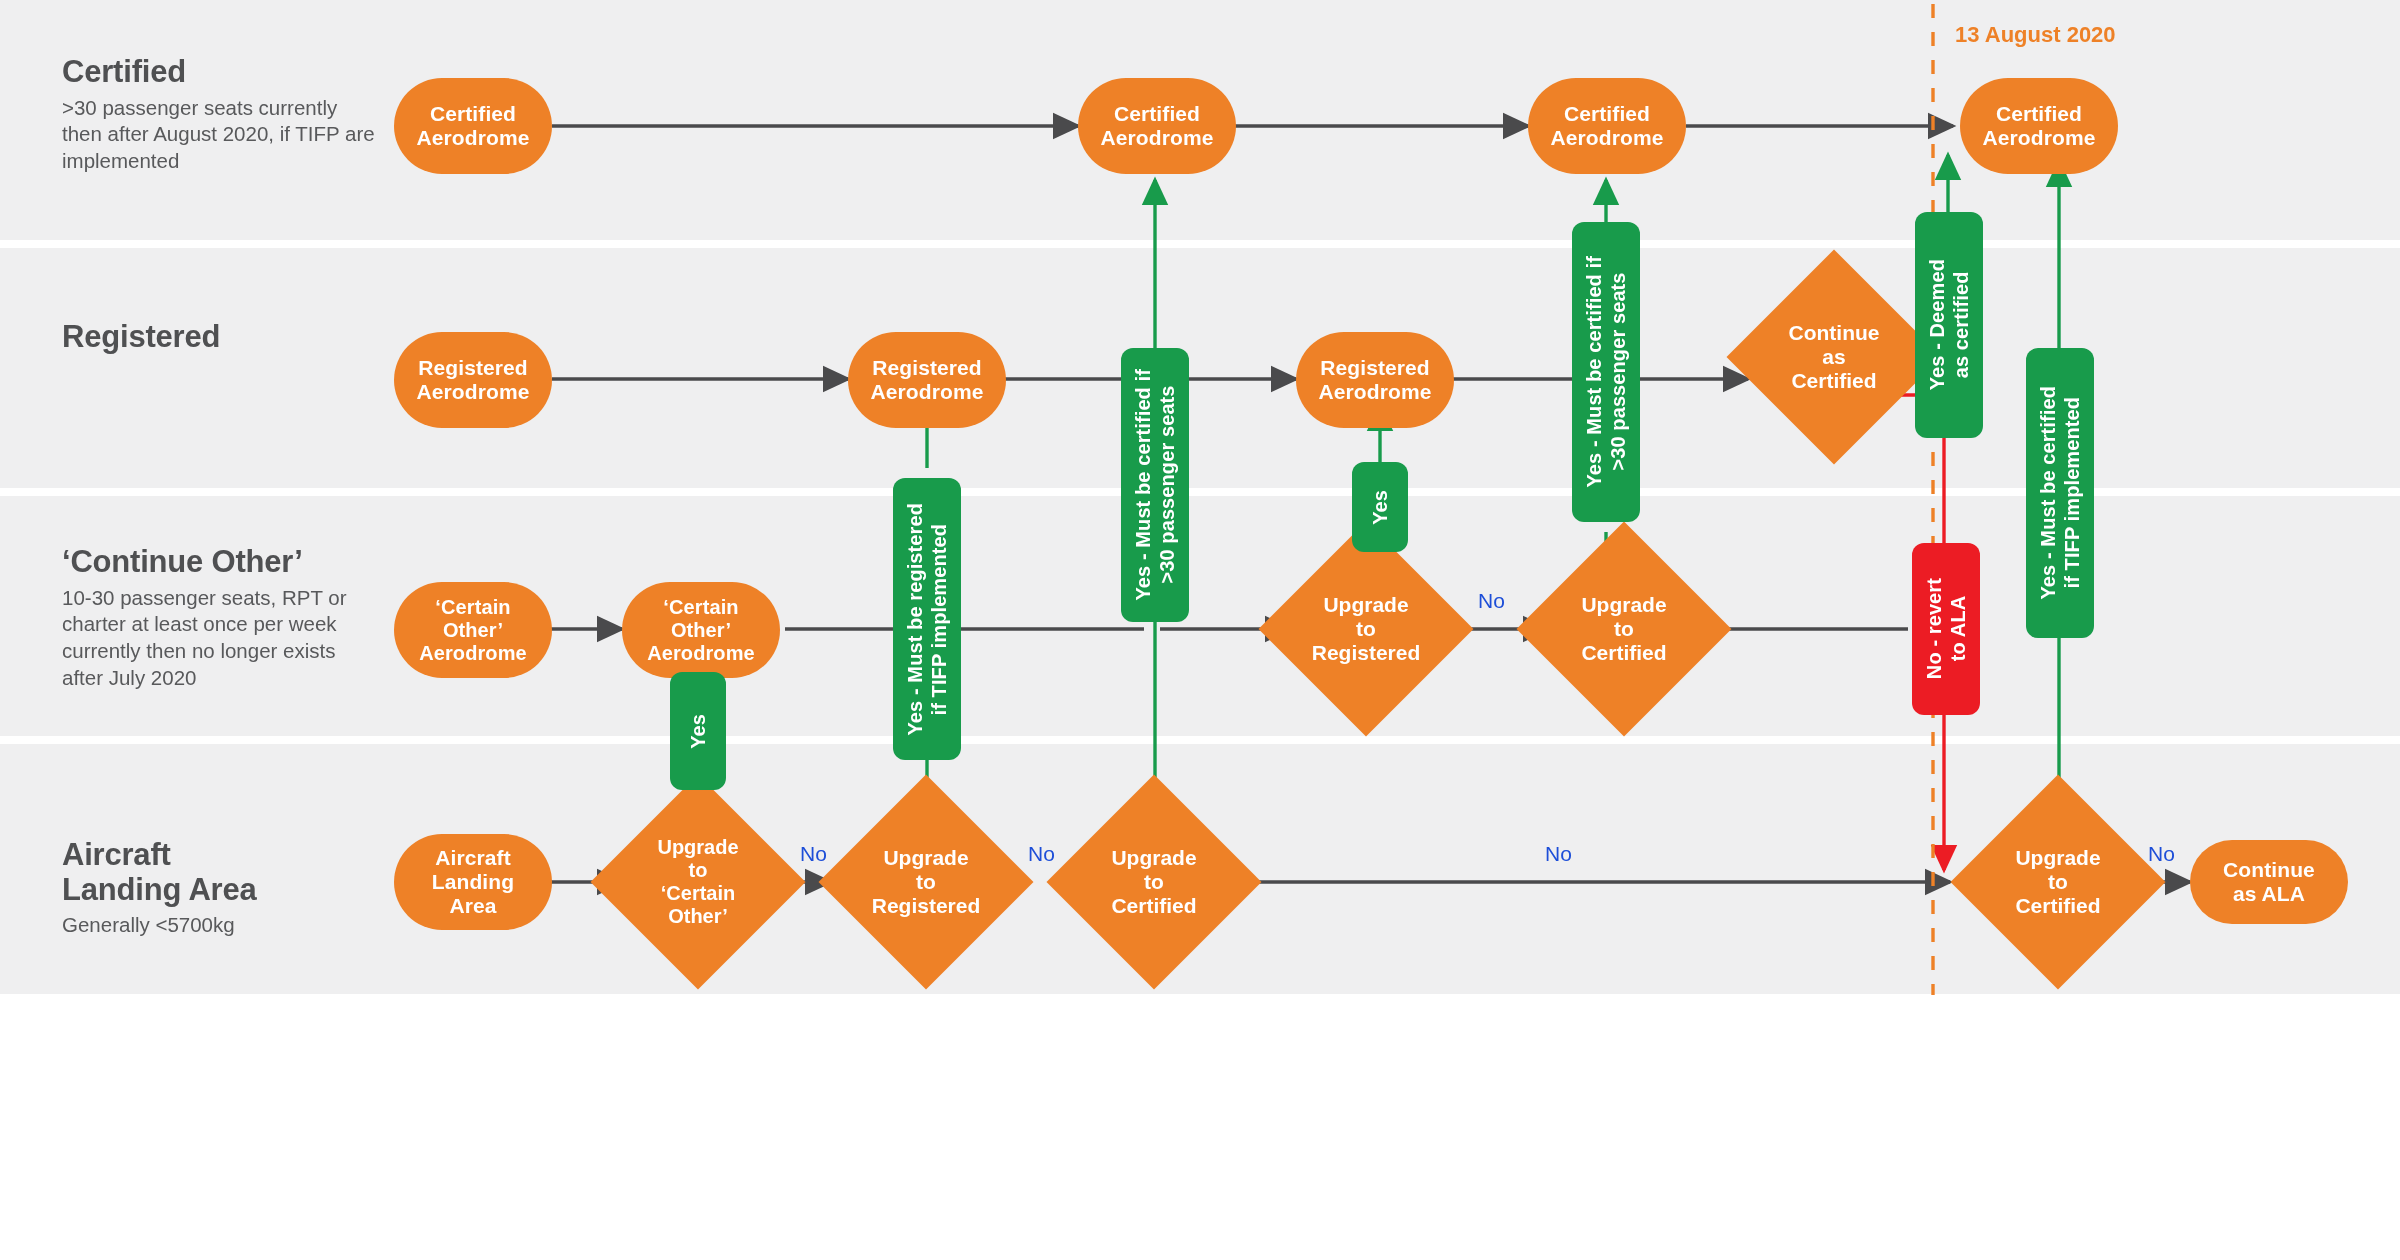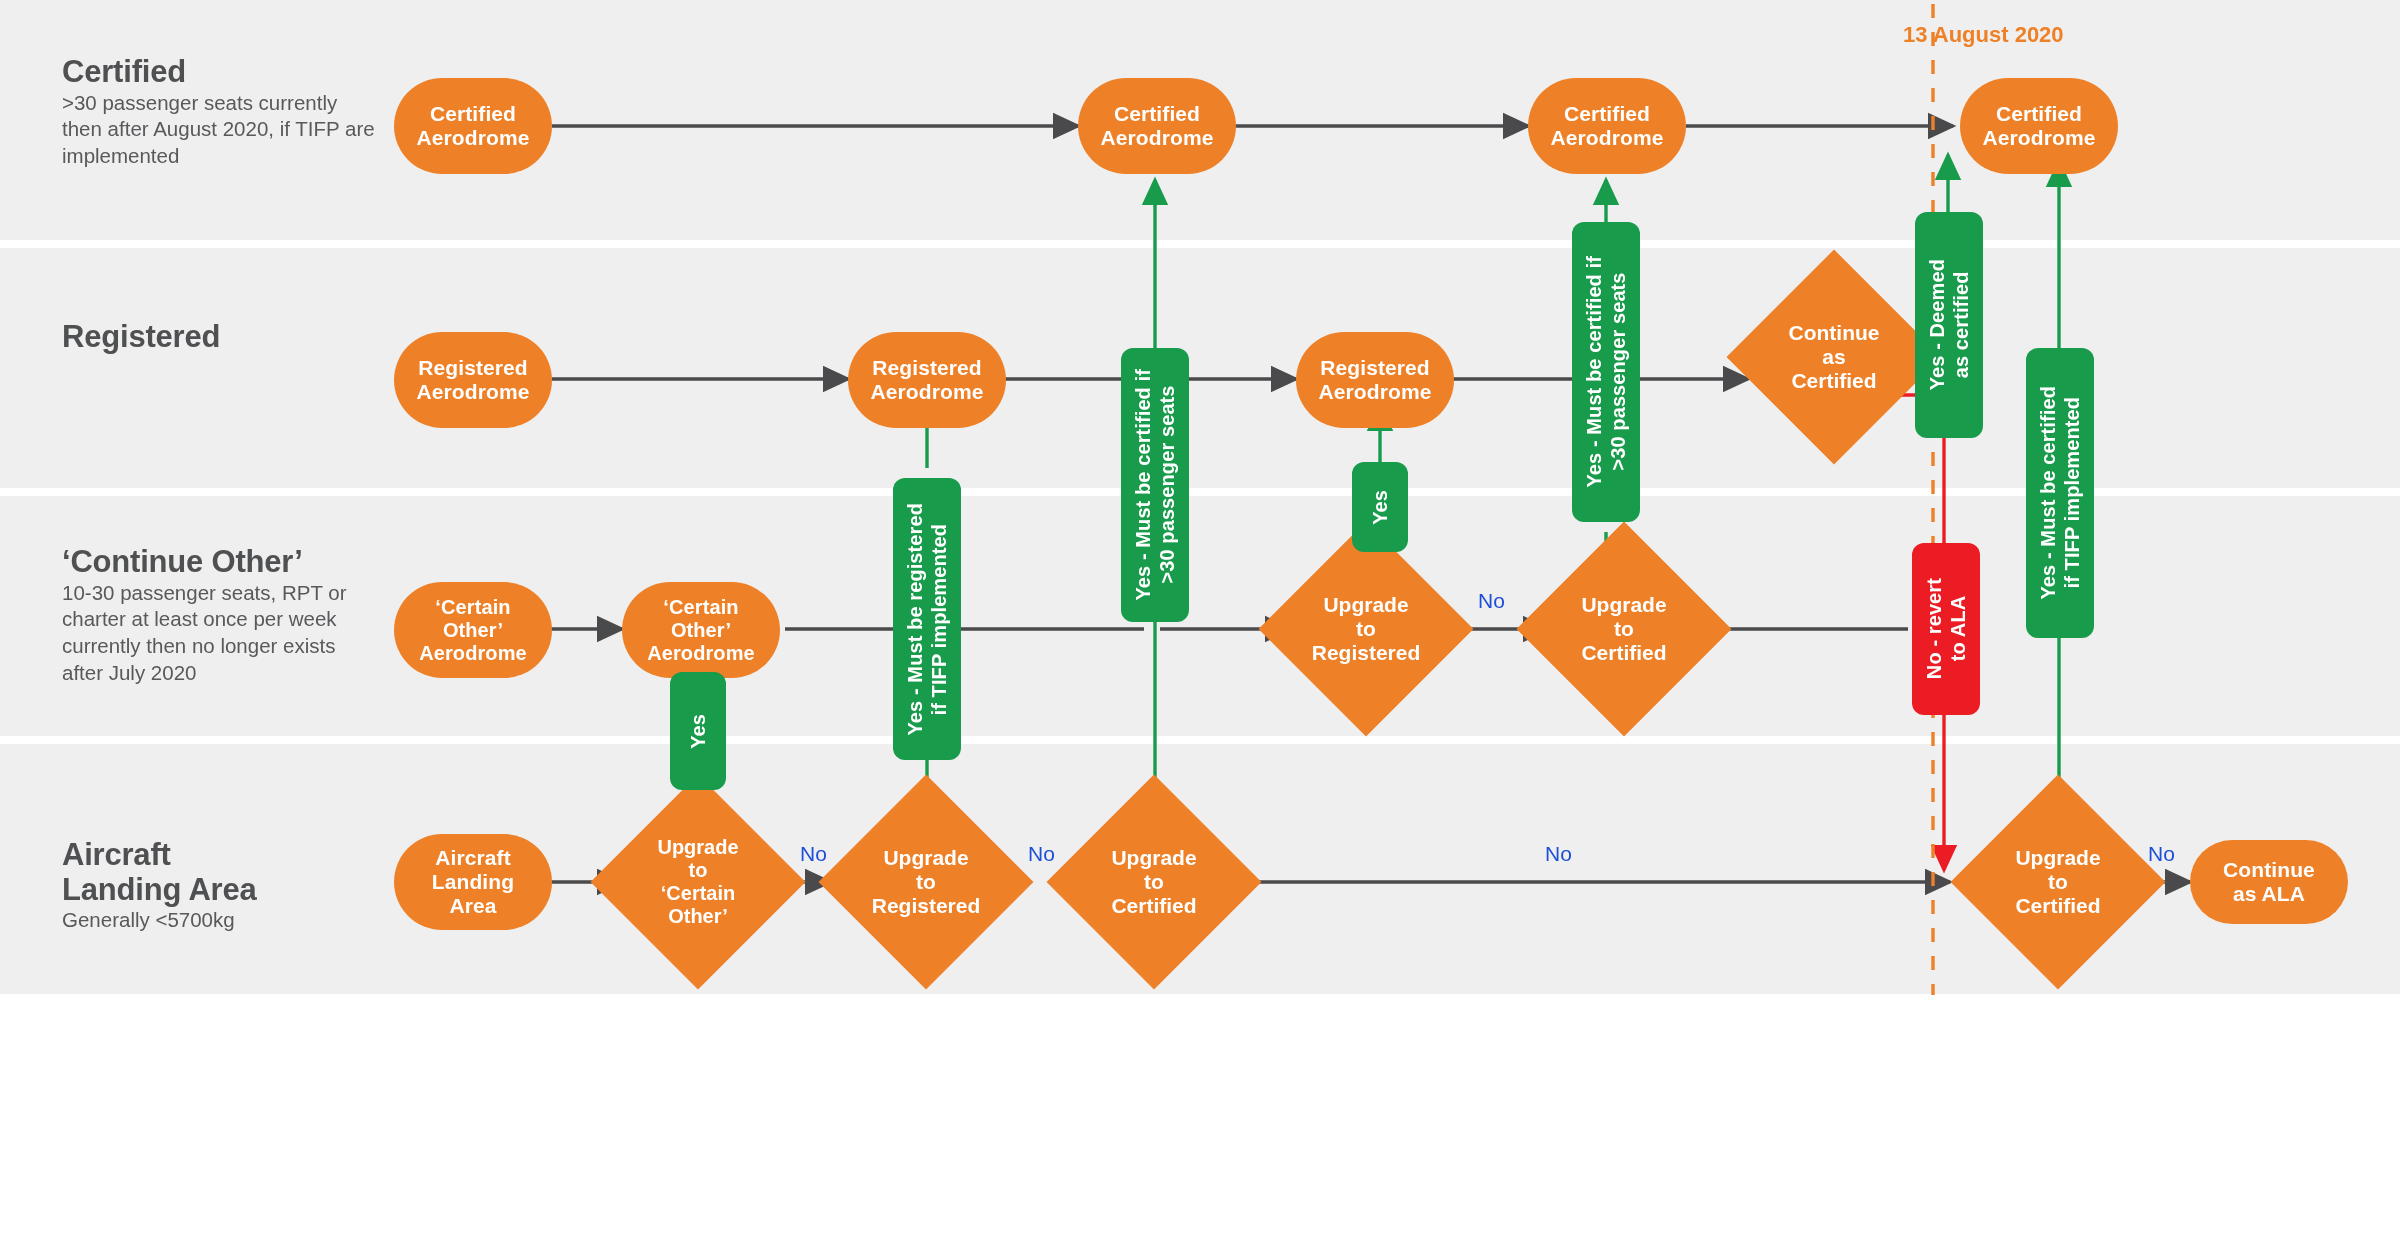--- a/index.html
+++ b/index.html
@@ -14,21 +14,21 @@
   
   .band { position: absolute; left: 0; width: 2400px; background: #efeff0; }
   #band-certified   { top: 0;    height: 240px; }
   #band-registered  { top: 248px; height: 240px; }
   #band-certain     { top: 496px; height: 240px; }
   #band-ala         { top: 744px; height: 250px; }
 
   
   .rowlabel { position: absolute; left: 62px; width: 320px; color: #58595b; }
   .rowlabel .title { font-size: 31px; font-weight: bold; line-height: 1.12; letter-spacing: -.2px; color: #4f5052; }
-  .rowlabel .sub  { font-size: 20.5px; line-height: 1.30; color: #58595b; }
+  .rowlabel .sub  { font-size: 20.5px; line-height: 1.30; margin-top: 5px; color: #58595b; }
 
   
   #wires { position: absolute; left: 0; top: 0; width: 2400px; height: 1260px; }
 
   
   .node { position: absolute; display: flex; align-items: center; justify-content: center; text-align: center; color: #ffffff; font-weight: bold; }
 
   .pill {
     background: #ee8127; border-radius: 999px;
     font-size: 21px; line-height: 1.15; letter-spacing: .1px;
@@ -289,21 +289,21 @@
     <span class="vtxt">Yes - Must be certified
 if TIFP implemented</span>
   </div>
 
   <div class="edgelabel" style="left:1478px; top:589px">No</div>
   <div class="edgelabel" style="left:800px; top:842px">No</div>
   <div class="edgelabel" style="left:1028px; top:842px">No</div>
   <div class="edgelabel" style="left:1545px; top:842px">No</div>
   <div class="edgelabel" style="left:2148px; top:842px">No</div>
 
-  <div class="date-top" style="left:1903px; top:22px">13 August 2020</div>
+  <div class="date-top" style="left:1955px; top:22px">13 August 2020</div>
 
   <div id="footer">
     
 
     
   </div>
 
 </div>
 
 </body></html>

